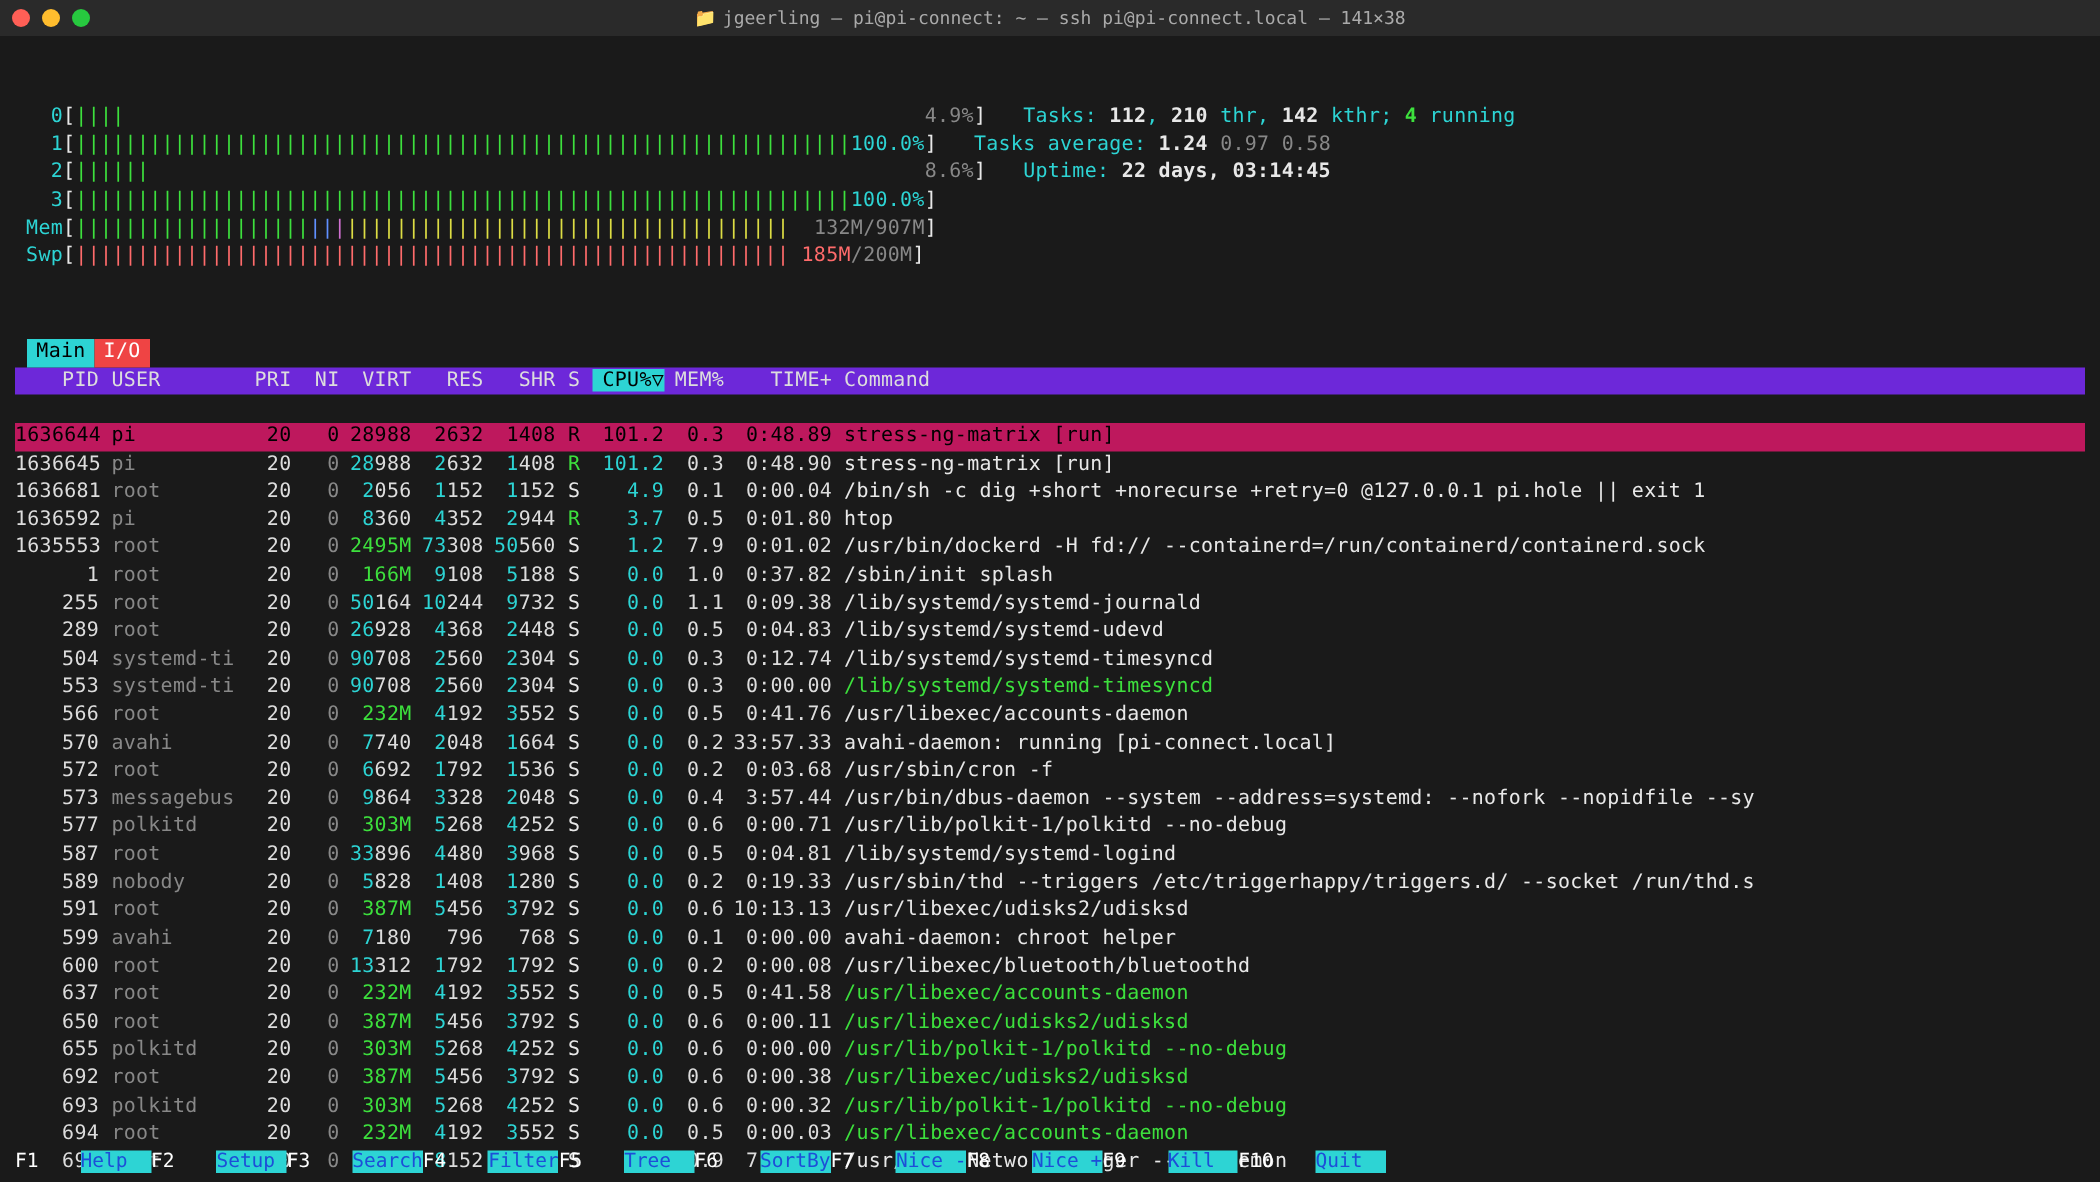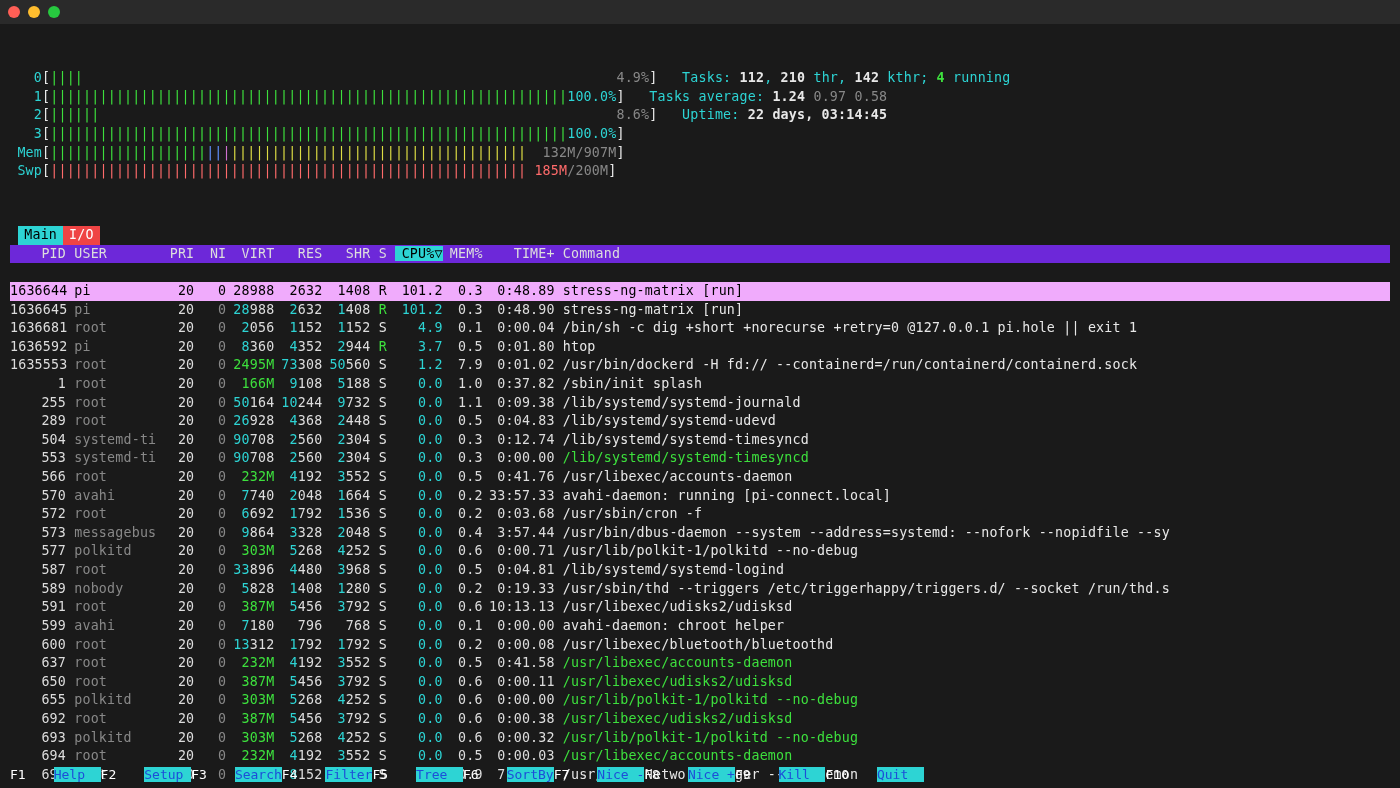--- a/index.html
+++ b/index.html
@@ -52,21 +52,21 @@
   .red { color: #ff6b6b; }
   .yellow { color: #dddd44; }
   .magenta { color: #d070d0; }
   .white { color: #e8e8e8; }
   .grey { color: #888; }
   .bold { font-weight: bold; }
   .blue { color: #6090ff; }
   .bg-cyan { background: #2dd4d4; color: #000; }
   .bg-blue { background: #ef4444; color: #fff; }
   .hdr-row { background: #6d28d9; }
-  .sel-row { background: #f0abfc; color: #000; }
+  .sel-row { background: #be185d; color: #000; }
   .row { display: block; }
   .c-pid { display: inline-block; width: 7ch; text-align: right; }
   .c-user { display: inline-block; width: 11ch; }
   .c-pri { display: inline-block; width: 4ch; text-align: right; }
   .c-ni { display: inline-block; width: 4ch; text-align: right; }
   .c-virt { display: inline-block; width: 6ch; text-align: right; }
   .c-res { display: inline-block; width: 6ch; text-align: right; }
   .c-shr { display: inline-block; width: 6ch; text-align: right; }
   .c-s { display: inline-block; width: 2ch; }
   .c-cpu { display: inline-block; width: 6ch; text-align: right; }
@@ -82,20 +82,21 @@
 </style>
 </head>
 <body>
 
 <div class="titlebar">
   <div class="traffic-lights">
     <div class="tl tl-close"></div>
     <div class="tl tl-min"></div>
     <div class="tl tl-max"></div>
   </div>
+  <div class="title"><span class="folder-icon">📁</span><span>jgeerling — pi@pi-connect: ~ — ssh pi@pi-connect.local — 141×38</span></div>
 </div>
 
 <div class="term">
 <div>
 <span class="meter-label">0</span><span class="white">[</span><span class="green">||||</span><span>                                                                 </span><span class="grey">4.9%</span><span class="white">]</span>   <span class="cyan">Tasks:</span> <span class="white bold">112</span><span class="cyan">, </span><span class="white bold">210</span> <span class="cyan">thr,</span> <span class="white bold">142</span> <span class="cyan">kthr;</span> <span class="green bold">4</span> <span class="cyan">running</span>
 <span class="meter-label">1</span><span class="white">[</span><span class="green">|||||||||||||||||||||||||||||||||||||||||||||||||||||||||||||||</span><span class="cyan">100.0%</span><span class="white">]</span>   <span class="cyan">Tasks average:</span> <span class="white bold">1.24</span> <span class="grey">0.97</span> <span class="grey">0.58</span>
 <span class="meter-label">2</span><span class="white">[</span><span class="green">||||||</span><span>                                                               </span><span class="grey">8.6%</span><span class="white">]</span>   <span class="cyan">Uptime:</span> <span class="white bold">22 days, 03:14:45</span>
 <span class="meter-label">3</span><span class="white">[</span><span class="green">|||||||||||||||||||||||||||||||||||||||||||||||||||||||||||||||</span><span class="cyan">100.0%</span><span class="white">]</span>
 <span class="meter-label">Mem</span><span class="white">[</span><span class="green">|||||||||||||||||||</span><span class="blue">||</span><span class="magenta">|</span><span class="yellow">||||||||||||||||||||||||||||||||||||</span><span>  </span><span class="grey"><span>132M</span>/<span>907M</span></span><span class="white">]</span>
 <span class="meter-label">Swp</span><span class="white">[</span><span class="red">||||||||||||||||||||||||||||||||||||||||||||||||||||||||||</span><span class="red"> <span>185M</span></span><span class="grey">/<span>200M</span></span><span class="white">]</span>

